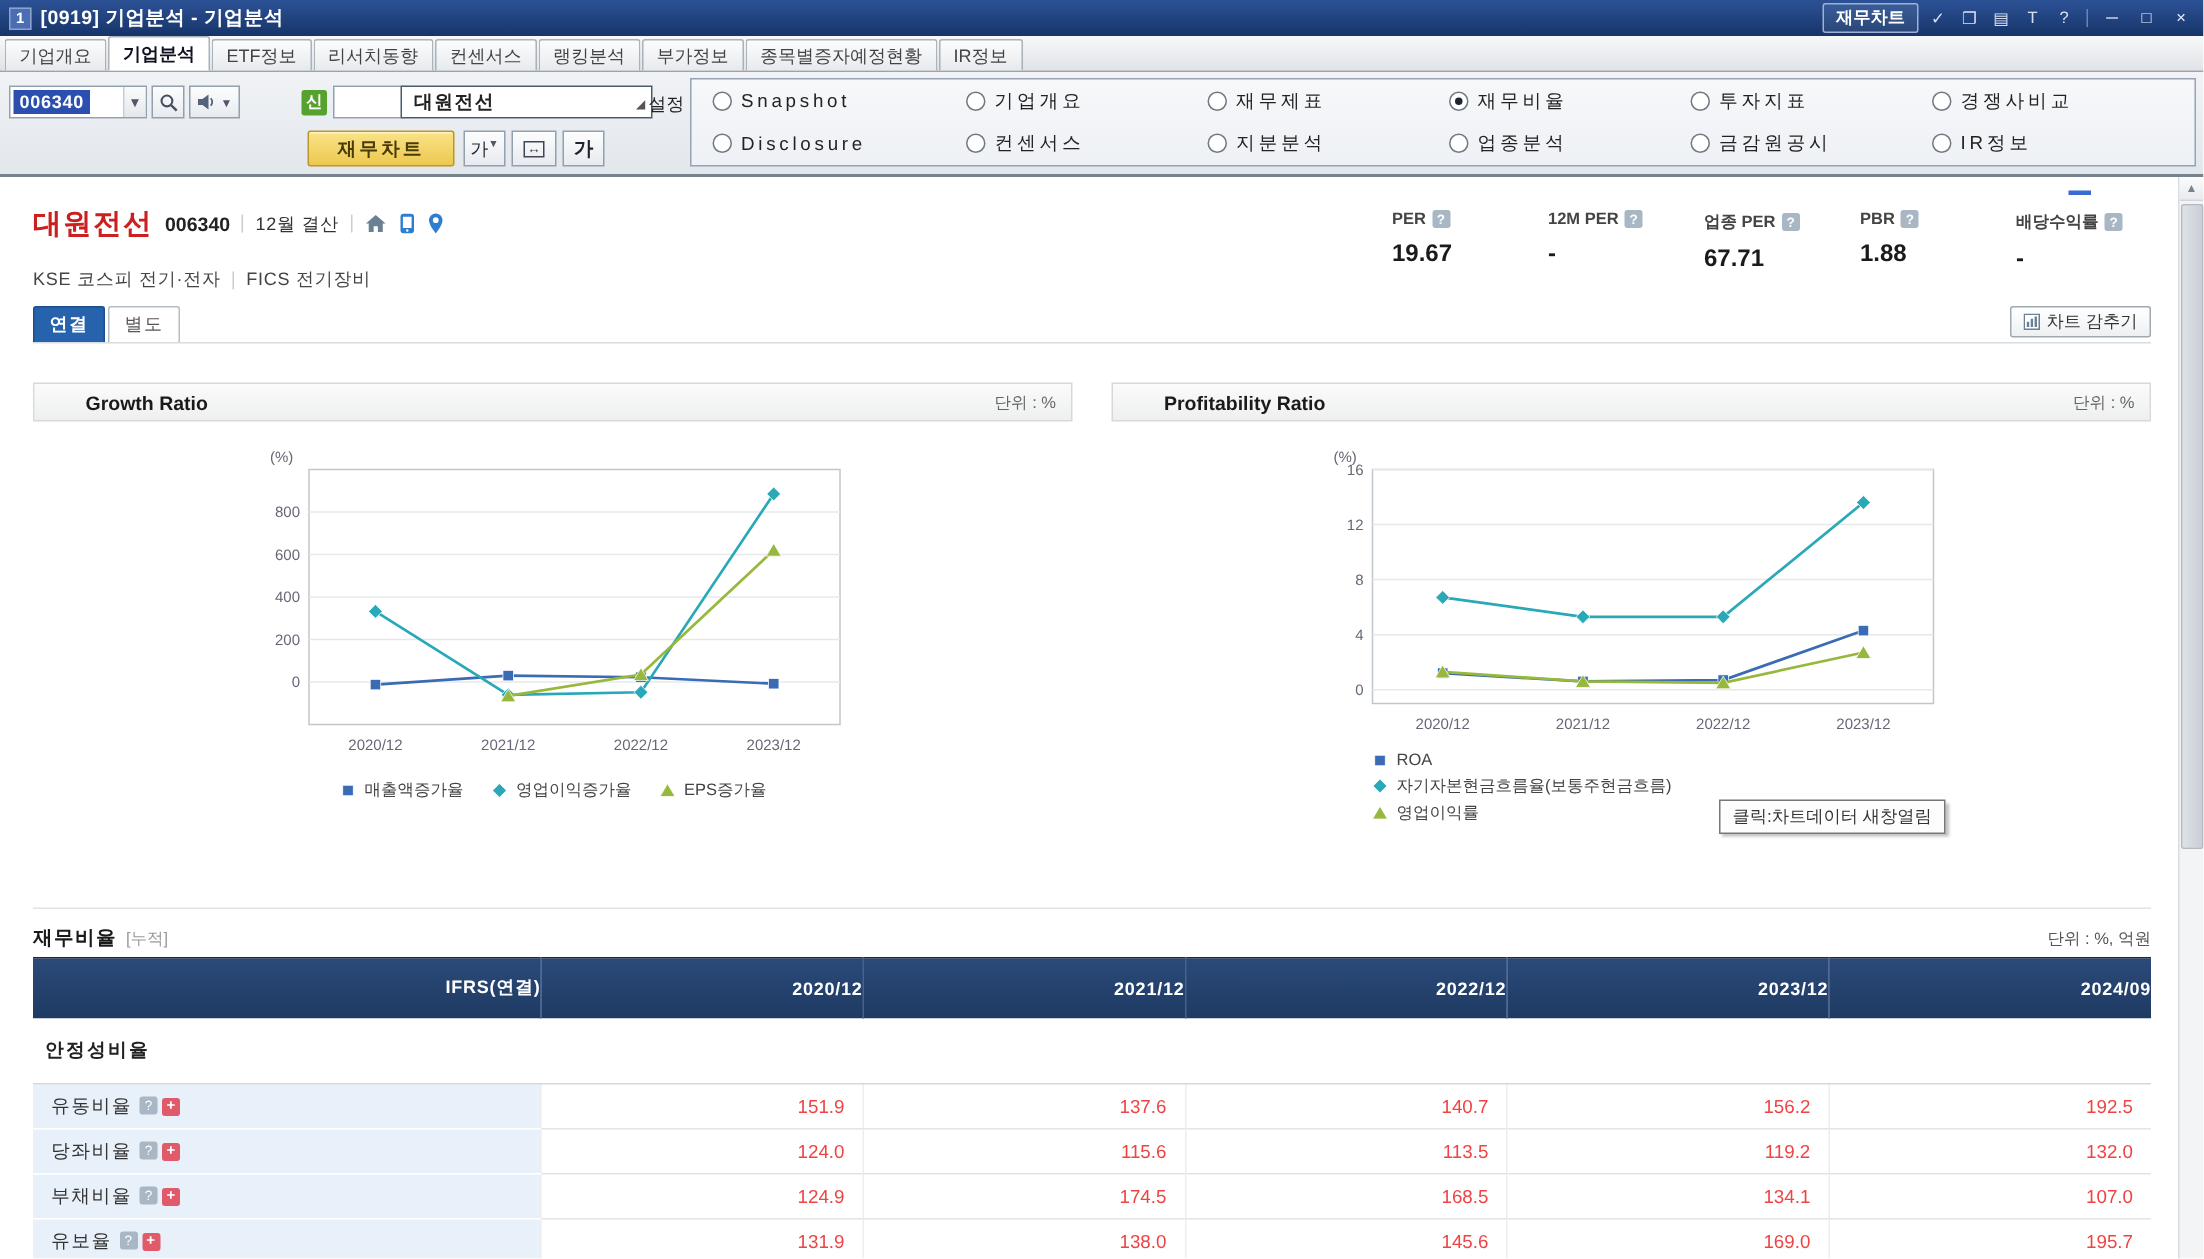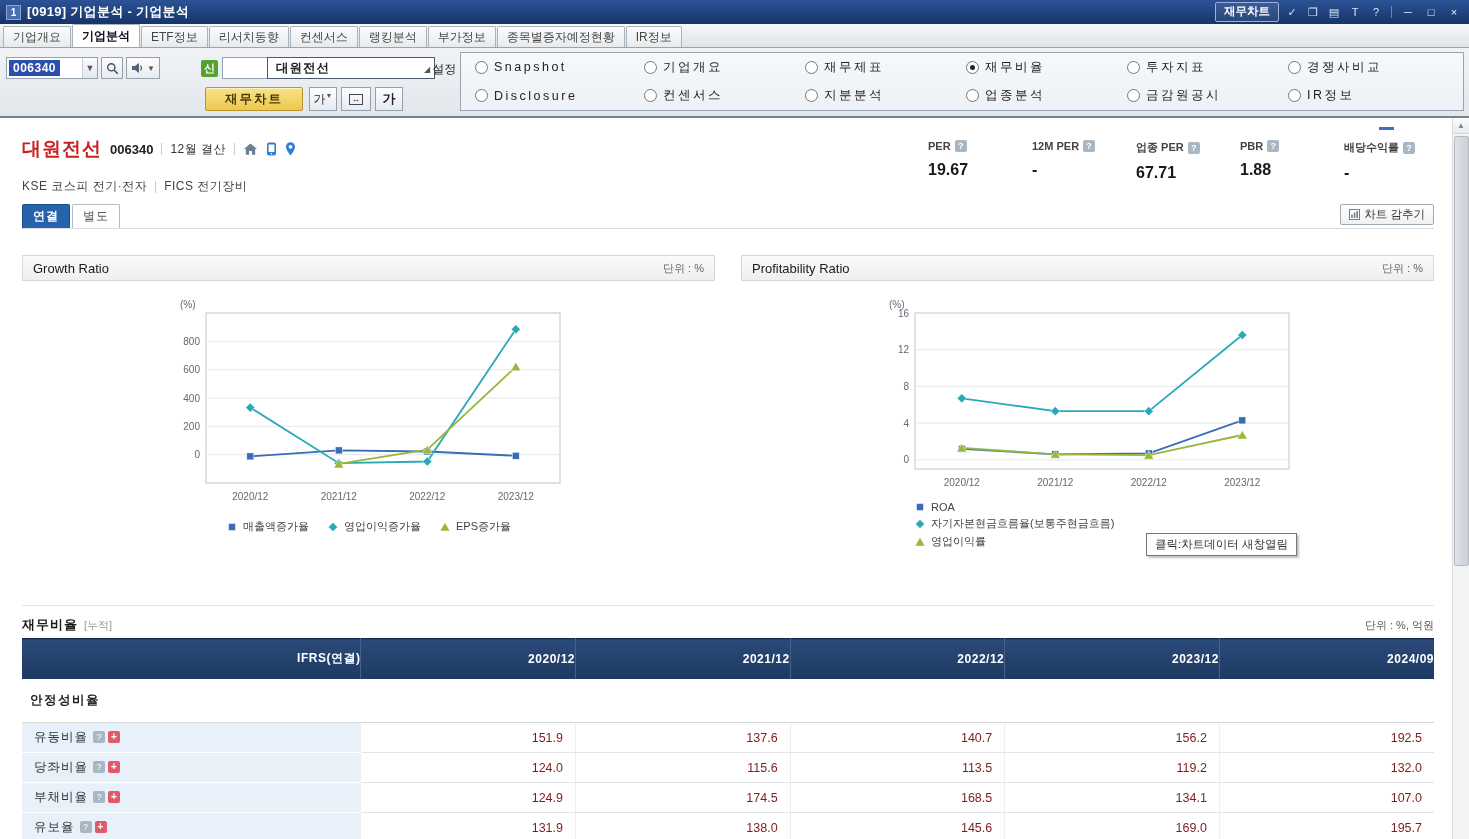--- a/index.html
+++ b/index.html
@@ -69,21 +69,21 @@
   .metric-value { margin-top:9px; font-size:16px; font-weight:bold; color:#1a1a1a; }
 
   .subtab-row { margin-top:8px; height:26px; display:flex; align-items:flex-end; border-bottom:1px solid #d7dce1; }
   .subtab { width:48px; height:24px; display:flex; align-items:center; justify-content:center; border:1px solid #b5bcc4; border-bottom:none; background:#fff; color:#555; font-size:12px; letter-spacing:1px; border-radius:2px 2px 0 0; margin-right:2px; }
   .subtab.active { background:#2763ad; border-color:#1d4f8d; color:#fff; font-weight:bold; }
   .hide-chart-btn { margin-left:auto; margin-bottom:3px; height:21px; border:1px solid #a0a8b0; background:linear-gradient(#fff,#eef0f2); font-size:11.5px; color:#333; display:flex; align-items:center; gap:4px; padding:0 8px; border-radius:2px; }
 
   .charts-row { margin-top:26px; display:flex; gap:26px; }
   .chart-panel { flex:1; position:relative; }
   .chart-header { height:26px; border:1px solid #d6d9dc; background:linear-gradient(#fbfbfb,#eeefef); display:flex; align-items:center; justify-content:space-between; padding:0 10px; }
-  .chart-title { font-weight:normal; font-size:13px; color:#1a1a1a; }
+  .chart-title { font-weight:bold; font-size:13px; color:#1a1a1a;margin-left:24px; }
   .chart-unit { font-size:11px; color:#666; }
   .chart-svg { display:block; margin:16px auto 0; }
   .legend { font-size:11px; color:#444; }
   .legend.horizontal { display:flex; justify-content:center; gap:18px; margin-top:10px; }
   .legend.vertical { display:flex; flex-direction:column; gap:3px; margin-top:6px; margin-left:173px; }
   .legend-item { display:flex; align-items:center; gap:5px; white-space:nowrap; }
   .chart-tooltip { position:absolute; left:405px; top:278px; border:1px solid #777; background:#fdfdfd; padding:3px 8px; font-size:11.5px; color:#333; box-shadow:2px 2px 2px rgba(0,0,0,0.25); white-space:nowrap; }
 
   .table-section { margin-top:56px; border-top:1px solid #e2e2e2; padding-top:6px; }
   .table-title-row { height:26px; display:flex; align-items:center; gap:6px; }
@@ -92,21 +92,21 @@
   .table-unit { margin-left:auto; font-size:11px; color:#555; }
   .fin-table { width:100%; border-collapse:collapse; table-layout:fixed; }
   .fin-table thead th { background:linear-gradient(#2c4a79,#1d3a62); color:#fff; font-weight:bold; height:40px; font-size:12px; border-right:1px solid #46618c; border-top:1px solid #16284a; text-align:right; letter-spacing:0.5px; }
   .fin-table thead th:last-child { border-right:none; }
   .fin-table thead th.col-first { width:24%; }
   .section-row td { font-weight:bold; height:44px; padding-left:8px; border-bottom:1px solid #d8d8d8; letter-spacing:1.5px; background:#fff; font-size:12.5px; color:#222; }
   .label-cell { background:#e8f1fa; padding-left:12px; border-bottom:1px solid #fff; height:30px; font-size:12.5px; color:#333; white-space:nowrap; }
   .row-label { letter-spacing:1px; }
   .q-badge { display:inline-block; width:12px; height:12px; background:#a9b6c4; color:#fff; font-size:9px; text-align:center; line-height:12px; border-radius:2px; margin-left:5px; vertical-align:1px; }
   .plus-badge { display:inline-block; width:12px; height:12px; background:#e05a6a; color:#fff; font-size:10px; font-weight:bold; text-align:center; line-height:11px; border-radius:2px; margin-left:3px; vertical-align:1px; }
-  .value-cell { text-align:right; padding-right:12px; border-bottom:1px solid #e4e4e4; border-left:1px solid #eceef0; font-size:12.5px; color:#7f1d1d; height:30px; background:#fff; }
+  .value-cell { text-align:right; padding-right:12px; border-bottom:1px solid #e4e4e4; border-left:1px solid #eceef0; font-size:12.5px; color:#ef4444; height:30px; background:#fff; }
   tr.partial .label-cell, tr.partial .value-cell { height:30px; }
 
   
   .scrollbar { position:absolute; right:0; top:118px; width:17px; height:721px; background:#f3f4f6; border-left:1px solid #d9dde1; }
   .sb-arrow { height:16px; font-size:8px; color:#7a8490; text-align:center; line-height:16px; background:linear-gradient(#fcfcfc,#e8eaee); border-bottom:1px solid #d2d6da; }
   .sb-thumb { position:absolute; top:18px; left:1px; width:15px; height:430px; background:linear-gradient(90deg,#dfe3e8,#c9cfd6); border:1px solid #b4bac2; border-radius:2px; }
 </style>
 </head>
 <body>
 

